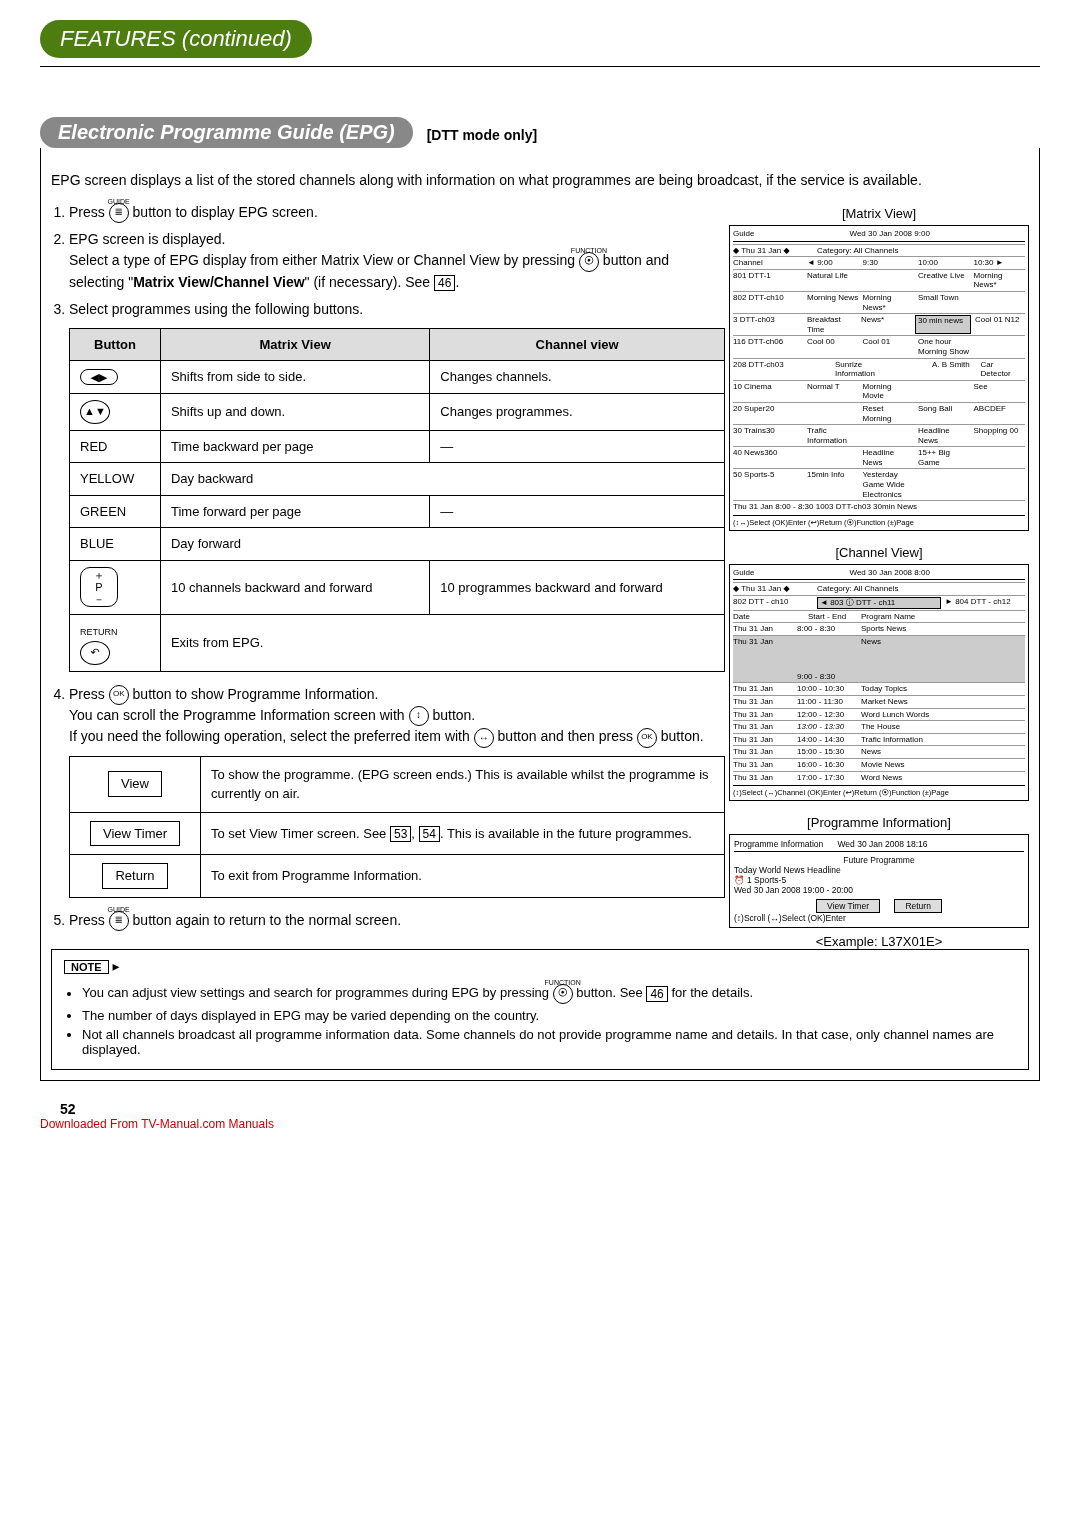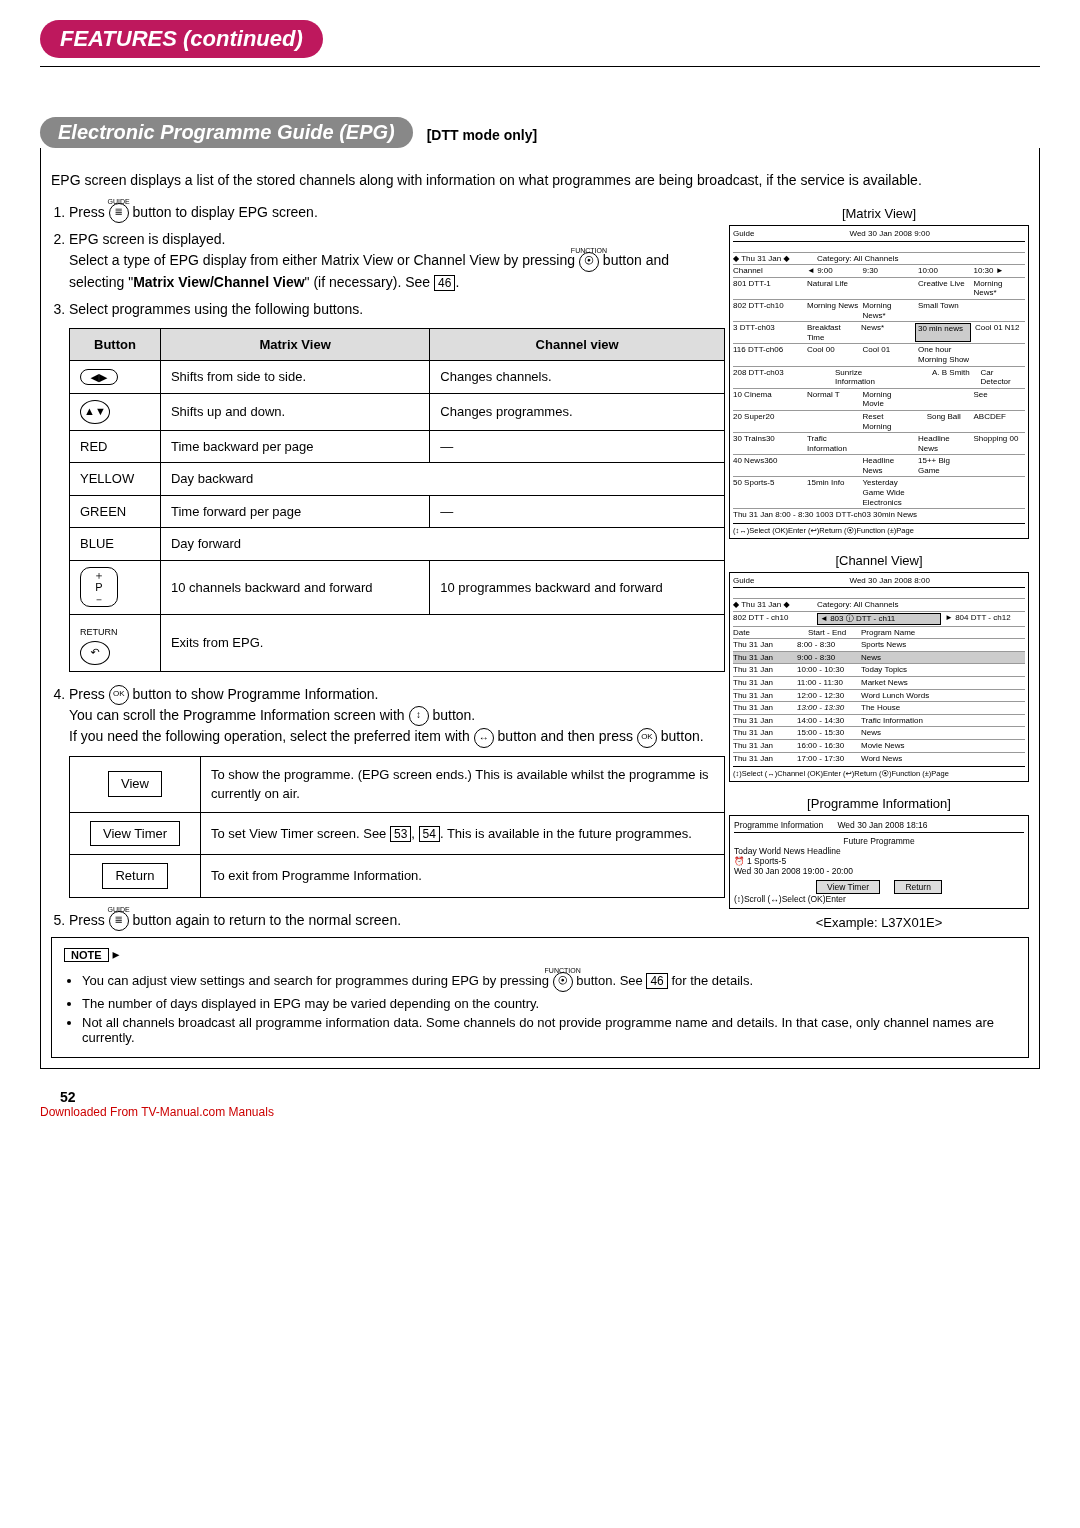--- a/index.html
+++ b/index.html
@@ -4,23 +4,23 @@
 <style>
   body {
     font-family: Arial, Helvetica, sans-serif;
     font-size: 14px;
     margin: 0;
     padding: 20px 40px;
     width: 1000px;
     color: #000;
   }
   .black-pill {
-    background: #be185d;
+    background: #4d7c0f;
     color: #fff;
-    font-weight: bold;
+    font-weight: normal;
     font-size: 22px;
     padding: 6px 20px;
     border-radius: 20px;
     display: inline-block;
     font-style: italic;
   }
   .grey-pill {
     background: #888;
     color: #fff;
     font-weight: bold;
@@ -130,21 +130,21 @@
     font-size: 8px;
     padding: 3px;
     margin-bottom: 14px;
     line-height: 1.2;
   }
   .fake-screen .scr-head {
     display: flex;
     justify-content: space-between;
     border-bottom: 1px solid #000;
     padding-bottom: 2px;
-    margin-bottom: 10px;
+    margin-bottom: 2px;
   }
   .fake-screen .scr-row {
     display: flex;
     border-top: 1px solid #999;
     padding: 1px 0;
     gap: 4px;
   }
   .fake-screen .scr-row span {
     flex-shrink: 0;
   }
@@ -432,21 +432,21 @@
                 <span style="width: 70px;">10  Cinema</span>
                 <span style="flex: 1 1 0%;">Normal T</span>
                 <span style="flex: 1 1 0%;">Morning Movie</span>
                 <span style="flex: 1 1 0%;"></span>
                 <span style="flex: 1 1 0%;">See</span>
               </div>
               <div class="scr-row">
                 <span style="width: 70px;">20  Super20</span>
                 <span style="flex: 1 1 0%;"></span>
                 <span style="flex: 1 1 0%;">Reset Morning</span>
-                <span style="flex: 1 1 0%; text-align: center;">Song   Ball</span>
+                <span style="flex: 1 1 0%;">Song   Ball</span>
                 <span style="flex: 1 1 0%;">ABCDEF</span>
               </div>
               <div class="scr-row">
                 <span style="width: 70px;">30  Trains30</span>
                 <span style="flex: 1 1 0%;">Trafic Information</span>
                 <span style="flex: 1 1 0%;"></span>
                 <span style="flex: 1 1 0%;">Headline News</span>
                 <span style="flex: 1 1 0%;">Shopping 00</span>
               </div>
               <div class="scr-row">
@@ -492,21 +492,21 @@
             <span>Program Name</span>
           </div>
           <div id="channelRows">
               <div class="scr-row">
                 <span style="width: 60px;">Thu  31 Jan</span>
                 <span style="width: 60px;">8:00 -   8:30</span>
                 <span>Sports News</span>
               </div>
               <div class="scr-row" style="background: rgb(204, 204, 204);">
                 <span style="width: 60px;">Thu  31 Jan</span>
-                <span style="width: 60px;">9:00 -   8:30</span>
+                <span style="width: 60px; margin-top: 35px;">9:00 -   8:30</span>
                 <span>News</span>
               </div>
               <div class="scr-row">
                 <span style="width: 60px;">Thu  31 Jan</span>
                 <span style="width: 60px;">10:00 - 10:30</span>
                 <span>Today Topics</span>
               </div>
               <div class="scr-row">
                 <span style="width: 60px;">Thu  31 Jan</span>
                 <span style="width: 60px;">11:00 - 11:30</span>
@@ -567,20 +567,20 @@
       <span class="note-label">NOTE</span> ▸
       <ul>
         <li>
           <span>You can adjust view settings and search for programmes during EPG by pressing </span>
           <span class="icon-btn tiny-label" data-label="FUNCTION">⦿</span>
           <span> button. See </span>
           <span class="page-ref">46</span>
           <span> for the details.</span>
         </li>
         <li>The number of days displayed in EPG may be varied depending on the country.</li>
-        <li>Not all channels broadcast all programme information data. Some channels do not provide programme name and details. In that case, only channel names are currently.</li>
+        <li>Not all channels broadcast all programme information data. Some channels do not provide programme name and details. In that case, only channel names are displayed.</li>
       </ul>
     </div>
   </div>
 
   <div class="page-num">52</div>
   <div class="dl-link">Downloaded From TV-Manual.com Manuals</div>
 </div>
 
 </body></html>

